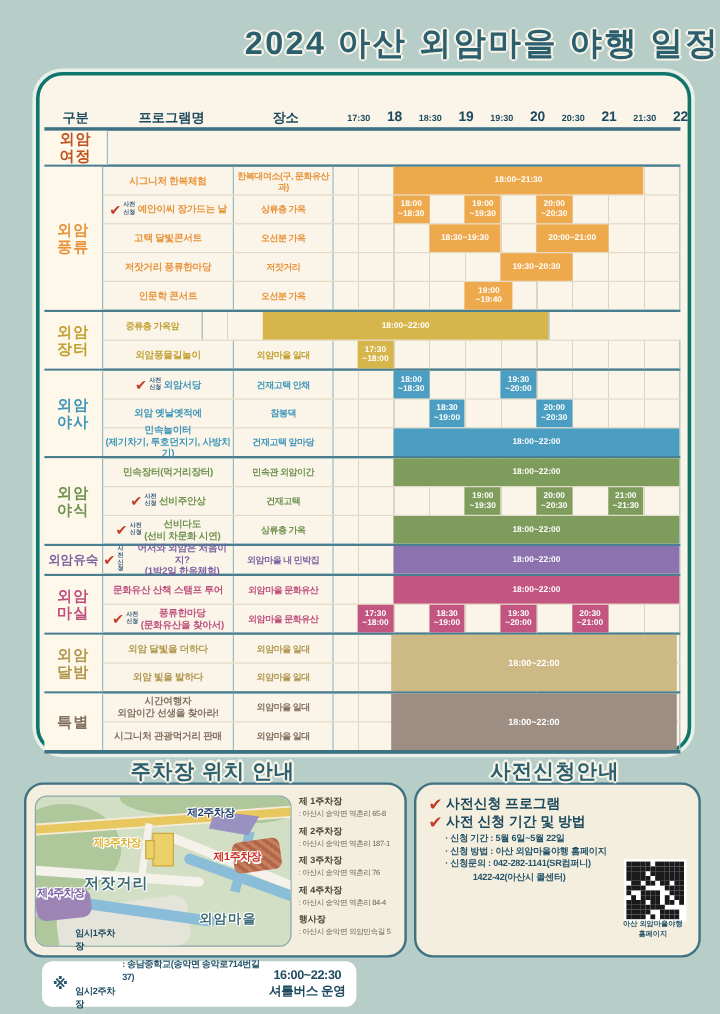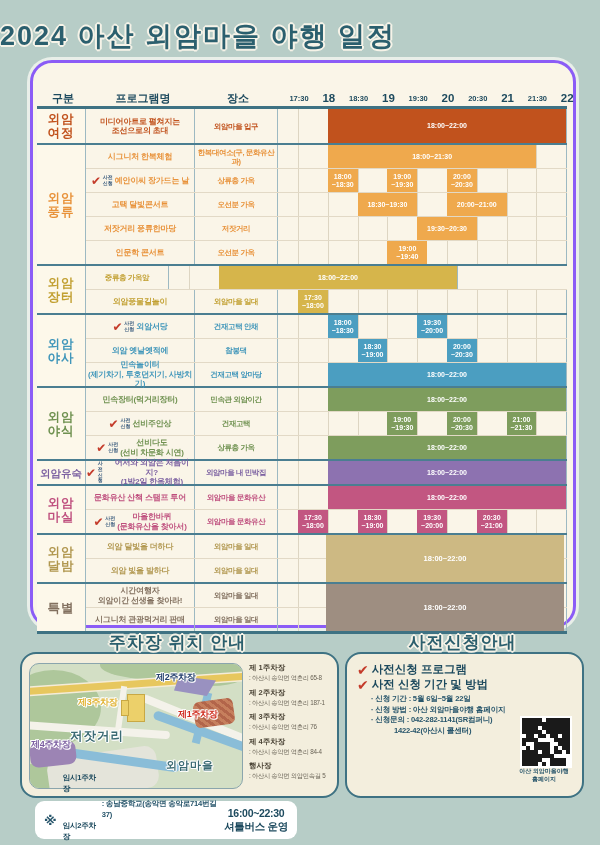--- a/index.html
+++ b/index.html
@@ -6,27 +6,27 @@
   body{
     width:600px;height:845px;position:relative;overflow:hidden;
     background:#b7cdc7;
     font-family:"Liberation Sans","DejaVu Sans",sans-serif;
   }
   .outline-w{
     text-shadow:-2px 0 #f6f3e8,2px 0 #f6f3e8,0 -2px #f6f3e8,0 2px #f6f3e8,
       -1px -1px #f6f3e8,1px 1px #f6f3e8,-1px 1px #f6f3e8,1px -1px #f6f3e8;
   }
   .main-title{
-    position:absolute;top:18px;left:0;width:600px;text-align:left;
+    position:absolute;top:18px;left:0;width:600px;text-align:right;
     font-size:27px;font-weight:bold;color:#2b5f6e;letter-spacing:2px;
   }
   
   .schedule-card{
     position:absolute;left:30px;top:60px;width:540px;height:562px;
-    background:#faf5e8;border:3px solid #8b5cf6;border-radius:22px;
+    background:#faf5e8;border:3px solid #0f766e;border-radius:22px;
     box-shadow:0 0 0 3px #e9efe9;
   }
   .sched-table{position:absolute;left:4px;top:22px;width:530px;}
   .thead{display:flex;height:21px;border-bottom:3px solid #3e7283;align-items:flex-end;}
   .th{font-weight:bold;color:#1d4a5e;text-align:center;}
   .th-cat{width:52px;font-size:11px;}
   .th-prog{width:108px;font-size:11px;}
   .th-place{width:82px;font-size:11px;}
   .th-time{width:288px;position:relative;height:21px;}
   .tick{position:absolute;bottom:3px;transform:translateX(-50%);font-weight:bold;color:#1d4a5e;font-size:7.5px;}
@@ -143,31 +143,20 @@
           <div class="tick" style="left: 198.8px;">20:30</div>
           <div class="tick major" style="left: 228.6px;">21</div>
           <div class="tick" style="left: 258.4px;">21:30</div>
           <div class="tick major" style="left: 288.2px;">22</div>
         </div>
     </div>
     <div id="schedule-body">
         <div class="section">
           <div class="cat" style="color: rgb(193, 82, 29);">외암
 여정</div>
-          <div class="rows">
-            <div class="row tall">
-              <div class="cell cell-prog" style="color: rgb(193, 82, 29);">미디어아트로 펼쳐지는
-조선으로의 초대</div>
-              <div class="cell cell-place" style="color: rgb(193, 82, 29);">외암마을 입구</div>
-              <div class="cell-time">
-                <div class="grid"></div>
-                <div class="bar" style="left: 49.8px; width: 238.4px; background: rgb(193, 82, 29);">18:00~22:00</div>
-              </div>
-            </div>
-          </div>
         </div>
         <div class="section">
           <div class="cat" style="color: rgb(232, 146, 58);">외암
 풍류</div>
           <div class="rows">
             <div class="row">
               <div class="cell cell-prog" style="color: rgb(232, 146, 58);">시그니처 한복체험</div>
               <div class="cell cell-place" style="color: rgb(232, 146, 58);">한복대여소(구, 문화유산과)</div>
               <div class="cell-time">
                 <div class="grid"></div>
@@ -336,21 +325,21 @@
             <div class="row">
               <div class="cell cell-prog" style="color: rgb(191, 79, 126);">문화유산 산책 스탬프 투어</div>
               <div class="cell cell-place" style="color: rgb(191, 79, 126);">외암마을 문화유산</div>
               <div class="cell-time">
                 <div class="grid"></div>
                 <div class="bar" style="left: 49.8px; width: 238.4px; background: rgb(194, 86, 129);">18:00~22:00</div>
               </div>
             </div>
             <div class="row">
               <div class="cell cell-prog" style="color: rgb(191, 79, 126);"><div class="badge-wrap"><span class="check">✔</span><span class="badge" style="white-space: pre-line;">사전
-신청</span><span style="white-space: pre-line;">마을한바퀴
+신청</span><span style="white-space: pre-line;">풍류한마당
 (문화유산을 찾아서)</span></div></div>
               <div class="cell cell-place" style="color: rgb(191, 79, 126);">외암마을 문화유산</div>
               <div class="cell-time">
                 <div class="grid"></div>
                 <div class="bar" style="left: 20px; width: 29.8px; background: rgb(194, 86, 129);">17:30
 ~18:00</div>
                 <div class="bar" style="left: 79.6px; width: 29.8px; background: rgb(194, 86, 129);">18:30
 ~19:00</div>
                 <div class="bar" style="left: 139.2px; width: 29.8px; background: rgb(194, 86, 129);">19:30
 ~20:00</div>

